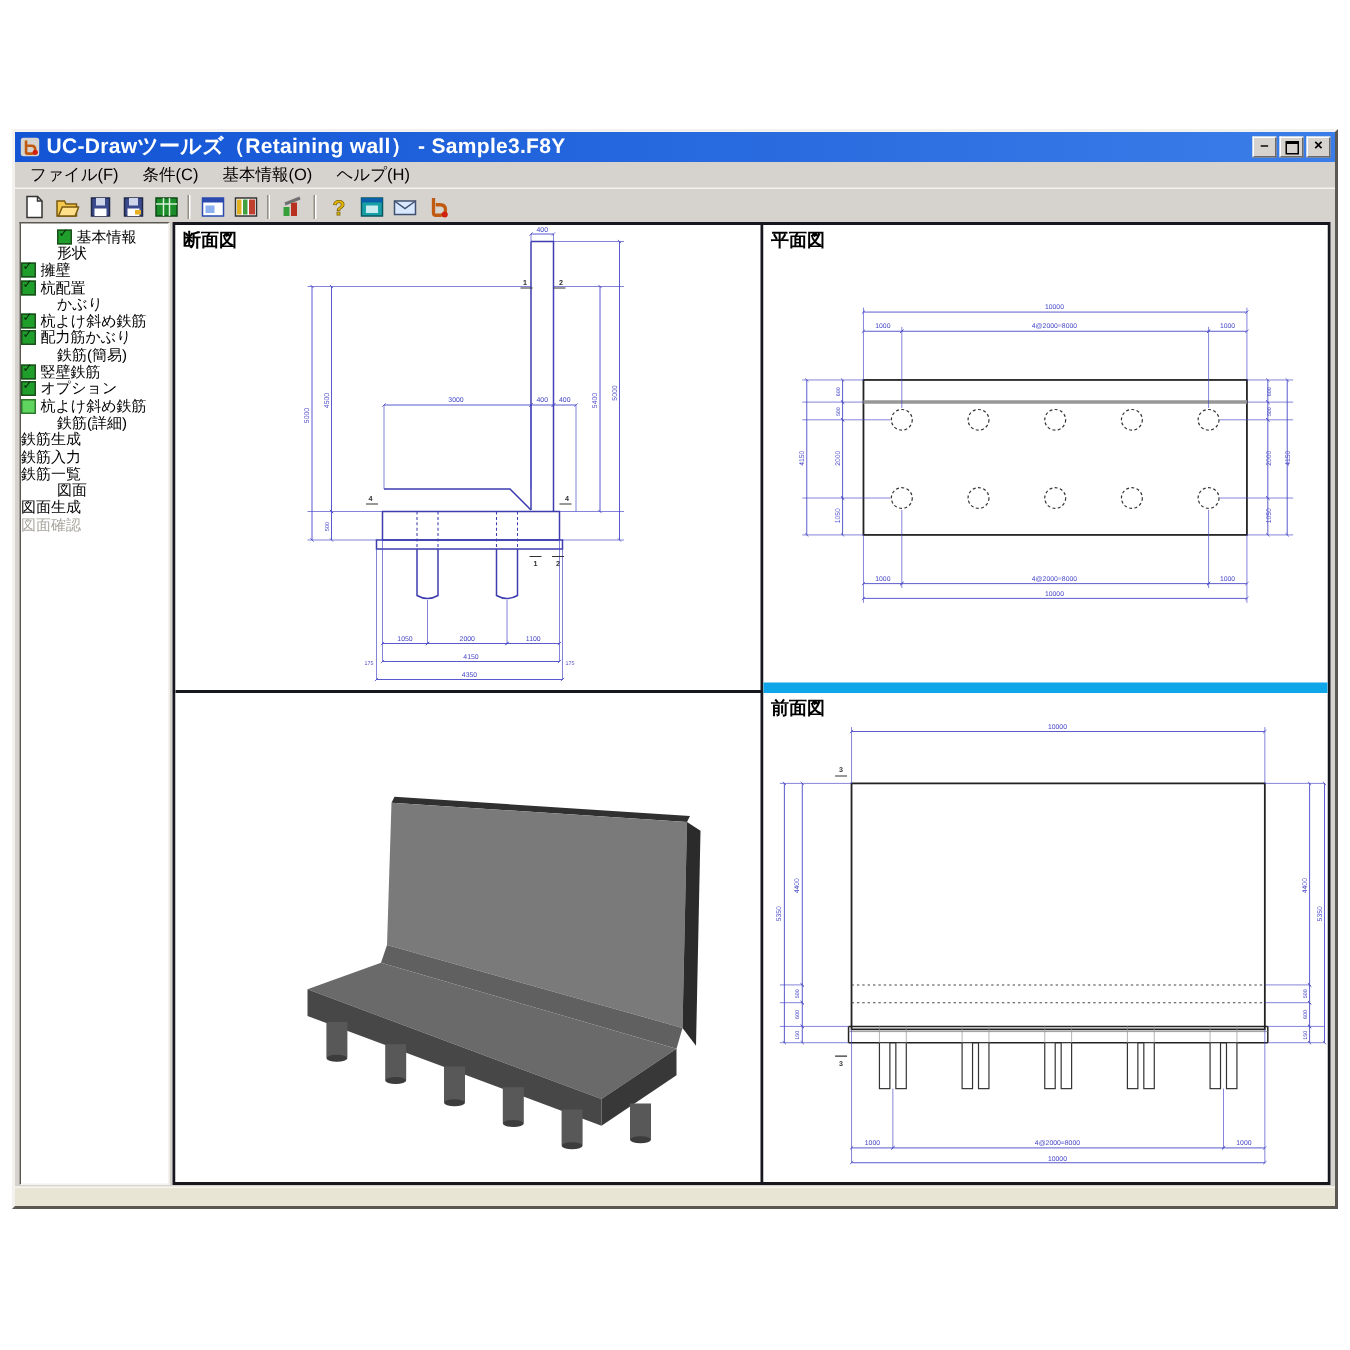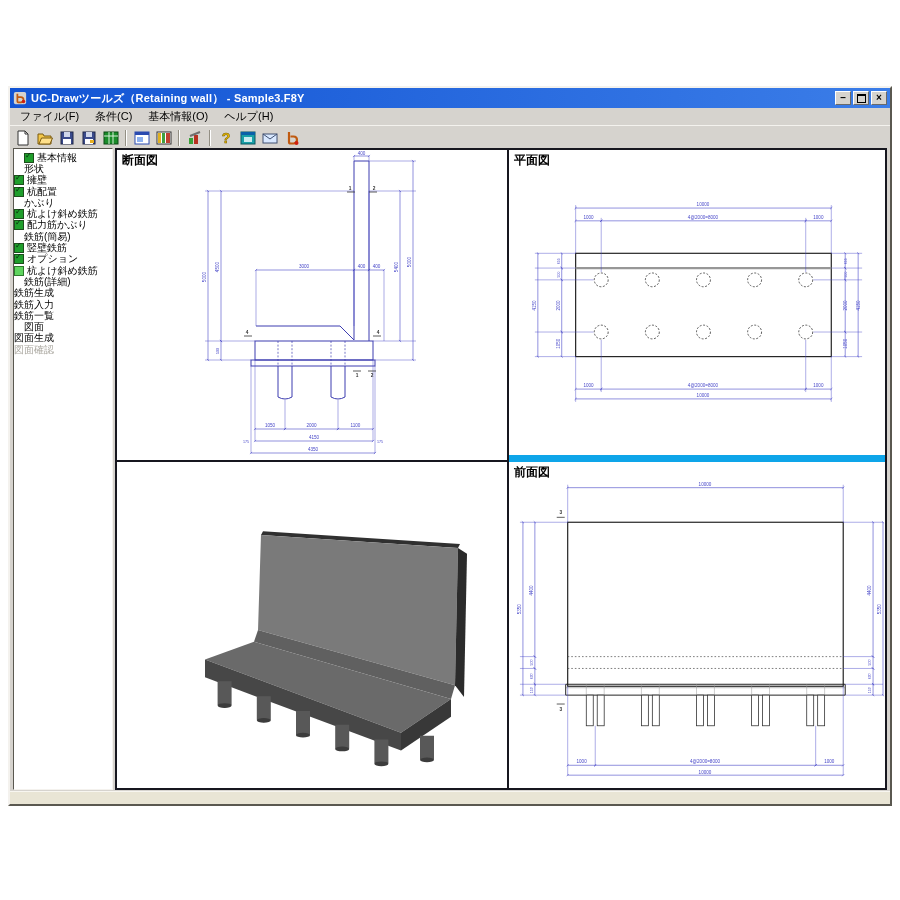--- a/index.html
+++ b/index.html
@@ -11,21 +11,21 @@
   .win{
     position:absolute;left:8px;top:86px;width:884px;height:720px;
     background:#d6d3ce;border:2px solid;border-color:#f4f2ee #5a5850 #5a5850 #f4f2ee;
     box-sizing:border-box;
   }
   
   .titlebar{
     height:20px;background:linear-gradient(90deg,#1254d4,#3b7de8);
     display:flex;align-items:center;padding:0 3px;gap:4px;
   }
-  .titlebar .apptitle{color:#fff;font-size:11px;font-weight:bold;flex:1;
+  .titlebar .apptitle{color:#fff;font-size:14px;font-weight:bold;flex:1;
     white-space:nowrap;overflow:hidden;letter-spacing:.2px;}
   .appico{width:14px;height:14px;flex:0 0 auto;}
   .wbtns{display:flex;gap:2px;}
   .wbtn{width:16px;height:14px;background:#d6d3ce;border:1px solid;
     border-color:#fff #6a6a6a #6a6a6a #fff;font-size:10px;line-height:11px;
     text-align:center;color:#000;font-weight:bold;box-sizing:border-box;}
   .wbtn .rsq{display:block;width:7px;height:6px;border:1px solid #000;
     border-top-width:2px;margin:2px auto 0;}
   
   .menubar{height:17px;display:flex;align-items:center;padding-left:2px;
@@ -34,21 +34,21 @@
   
   .toolbar{height:22px;display:flex;align-items:center;padding:1px 2px;gap:1px;
     border-top:1px solid #f4f2ee;}
   .tbtn{width:21px;height:19px;display:flex;align-items:center;justify-content:center;}
   .sep{width:0;height:16px;border-left:1px solid #938f84;border-right:1px solid #fff;margin:0 3px;}
   
   .tree{position:absolute;left:3px;top:60px;width:100px;bottom:14px;background:#fff;
     border:1px solid;border-color:#5a5850 #f4f2ee #f4f2ee #5a5850;
     font-size:10px;overflow:hidden;padding-top:3px;box-sizing:border-box;}
   .trow{height:11.3px;display:flex;align-items:center;white-space:nowrap;color:#000;}
-  .trow.lv0{padding-left:10px;}
+  .trow.lv0{padding-left:24px;}
   .trow.lv1{}
   .trow .cbx{width:8px;height:8px;background:#1f9e2c;border:1px solid #1d4f1d;
     margin-right:3px;flex:0 0 auto;position:relative;}
   .trow .cbx::after{content:"✓";position:absolute;left:0px;top:-3px;font-size:8px;color:#06260a;}
   .trow .sqx{width:8px;height:8px;background:#5fd45f;border:1px solid #2d7a2d;
     margin-right:3px;flex:0 0 auto;}
   .trow .nob{width:0;margin-right:0;}
   .trow.dis{color:#a9a69e;}
   .tlabel{overflow:hidden;}
   

